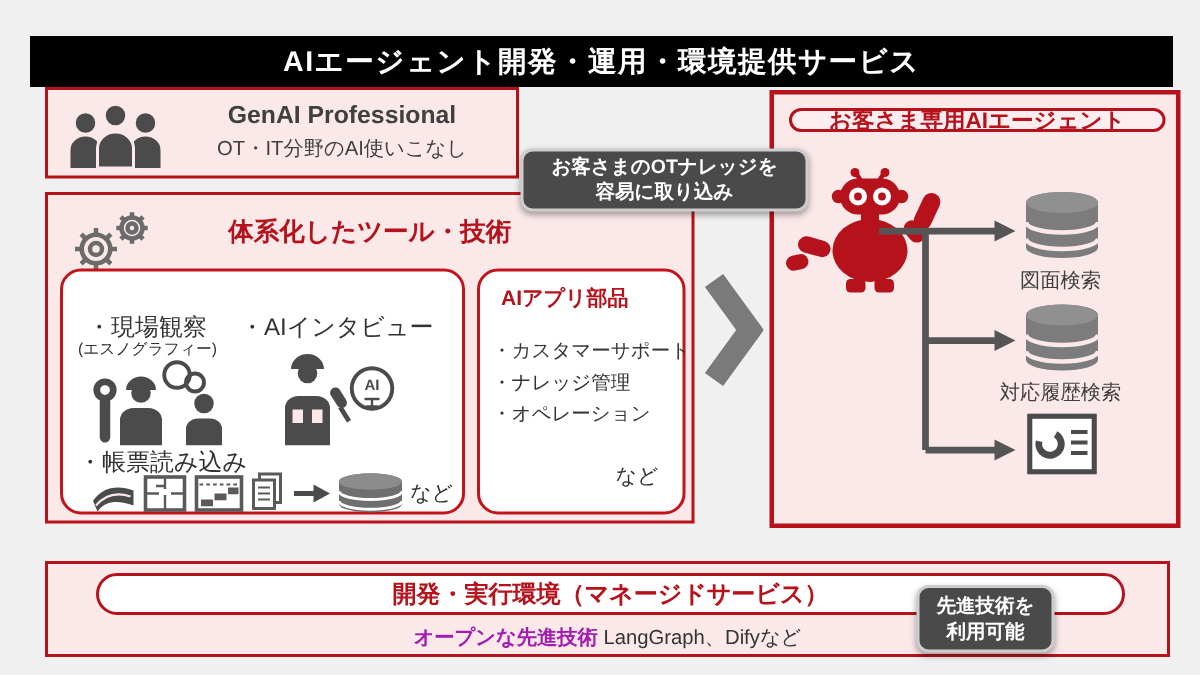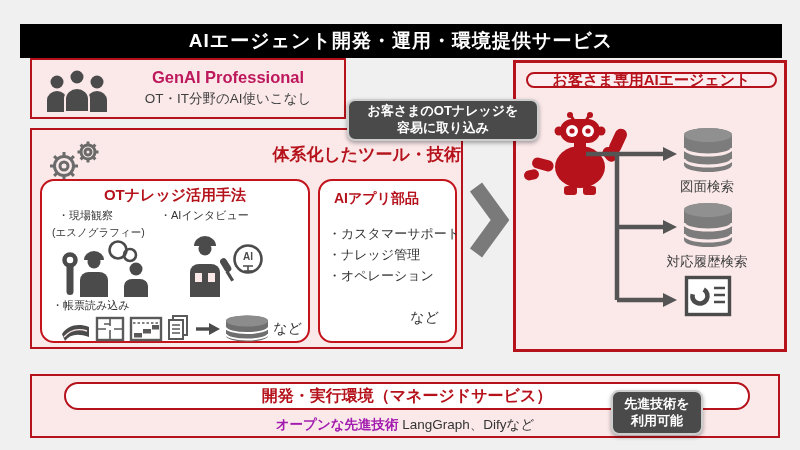--- a/index.html
+++ b/index.html
@@ -15,40 +15,40 @@
   .banner{
     left:20px;top:8px;width:762px;height:34px;background:#000000;
     display:flex;align-items:center;justify-content:center;
     color:#fff;font-size:19px;font-weight:bold;letter-spacing:1px;white-space:nowrap;margin-top:16px;
   }
   
   .pinkbox{background:#fbe9ea;border:2px solid #b5121b;}
   
   .genai-box{left:30px;top:58px;width:316px;height:61px;}
   .genai-text{left:84px;top:8px;right:4px;text-align:center;}
-  .genai-title{color:#be185d;font-weight:bold;font-size:16.5px;white-space:nowrap;}
+  .genai-title{color:#404040;font-weight:bold;font-size:16.5px;white-space:nowrap;}
   .genai-sub{color:#3f3f3f;font-size:13.5px;margin-top:3px;white-space:nowrap;}
   
   .callout{
     background:#4a4a4a;border:2px solid #cdcdcd;border-radius:8px;
     color:#fff;font-weight:bold;font-size:13px;line-height:1.3;
     display:flex;flex-direction:column;align-items:center;justify-content:center;
     text-align:center;box-shadow:0 2px 4px rgba(0,0,0,.35);z-index:20;white-space:nowrap;
   }
   .callout-top{left:347px;top:99px;width:192px;height:42px;align-items:center;}
   .callout-bottom{left:611px;top:390px;width:92px;height:45px;}
   
   .tools-box{left:30px;top:128px;width:433px;height:221px;}
-  .tools-title{left:0;top:13px;width:100%;text-align:right;color:#b5121b;font-weight:bold;font-size:17px;white-space:nowrap;}
+  .tools-title{left:0;top:13px;width:100%;text-align:center;color:#b5121b;font-weight:bold;font-size:17px;white-space:nowrap;}
   .gears{left:12px;top:6px;}
   .whitebox{background:#fff;border:2px solid #c3141c;border-radius:14px;}
   .ot-box{left:8px;top:49px;width:270px;height:164px;}
   .ai-box{left:286px;top:49px;width:139px;height:164px;}
   .ot-title{left:0;top:5px;width:100%;text-align:center;color:#b5121b;font-weight:bold;font-size:15px;white-space:nowrap;}
-  .ot-item{font-size:11px;color:#333;white-space:nowrap;}
+  .ot-item{font-size:16px;color:#333;white-space:nowrap;}
   .ot-obs{left:16px;top:27px;}
   .ot-intv{left:118px;top:27px;}
   .ot-note{left:10px;top:45px;font-size:10.5px;color:#333;white-space:nowrap;}
   .ot-forms{left:10px;top:117px;}
   .ot-etc,.ai-etc{font-size:14px;color:#333;}
   .ot-etc{right:6px;bottom:3px;}
   .sceneA{left:20px;top:58px;}
   .sceneB{left:140px;top:50px;}
   .docs-row{left:18px;top:132px;}
   .ai-title{left:14px;top:9px;color:#b5121b;font-weight:bold;font-size:14px;white-space:nowrap;}
@@ -125,21 +125,20 @@
           <path d="M29.5,30 H34 M26.7,36.7 L29.9,39.9 M20,39.5 V44 M13.3,36.7 L10.1,39.9 M10.5,30 H6 M13.3,23.3 L10.1,20.1 M20,20.5 V16 M26.7,23.3 L29.9,20.1"></path>
           <circle cx="44" cy="16" r="7"></circle>
             <circle cx="44" cy="16" r="3"></circle>
           <path d="M51,16 H54.5 M48.9,20.9 L51.4,23.4 M44,23 V26.5 M39.1,20.9 L36.6,23.4 M37,16 H33.5 M39.1,11.1 L36.6,8.6 M44,9 V5.5 M48.9,11.1 L51.4,8.6"></path>
         </g>
       </svg>
     </span>
     <div class="abs tools-title">体系化したツール・技術</div>
 
     <div class="abs whitebox ot-box">
-      <div class="abs ot-title">OTナレッジ活用手法</div>
       <div class="abs ot-item ot-obs">・現場観察</div>
       <div class="abs ot-item ot-intv">・AIインタビュー</div>
       <div class="abs ot-note">(エスノグラフィー)</div>
 
       <span class="abs sceneA">
         <svg width="104" height="58" viewBox="0 0 104 58">
           <g fill="#4b4b4b">
             <circle cx="8" cy="21" r="5.5" fill="none" stroke="#4b4b4b" stroke-width="4.5"></circle>
             <rect x="4.5" y="25" width="7" height="31" rx="3.5"></rect>
             <circle cx="56" cy="11" r="8.5" fill="none" stroke="#4b4b4b" stroke-width="2.6"></circle>

